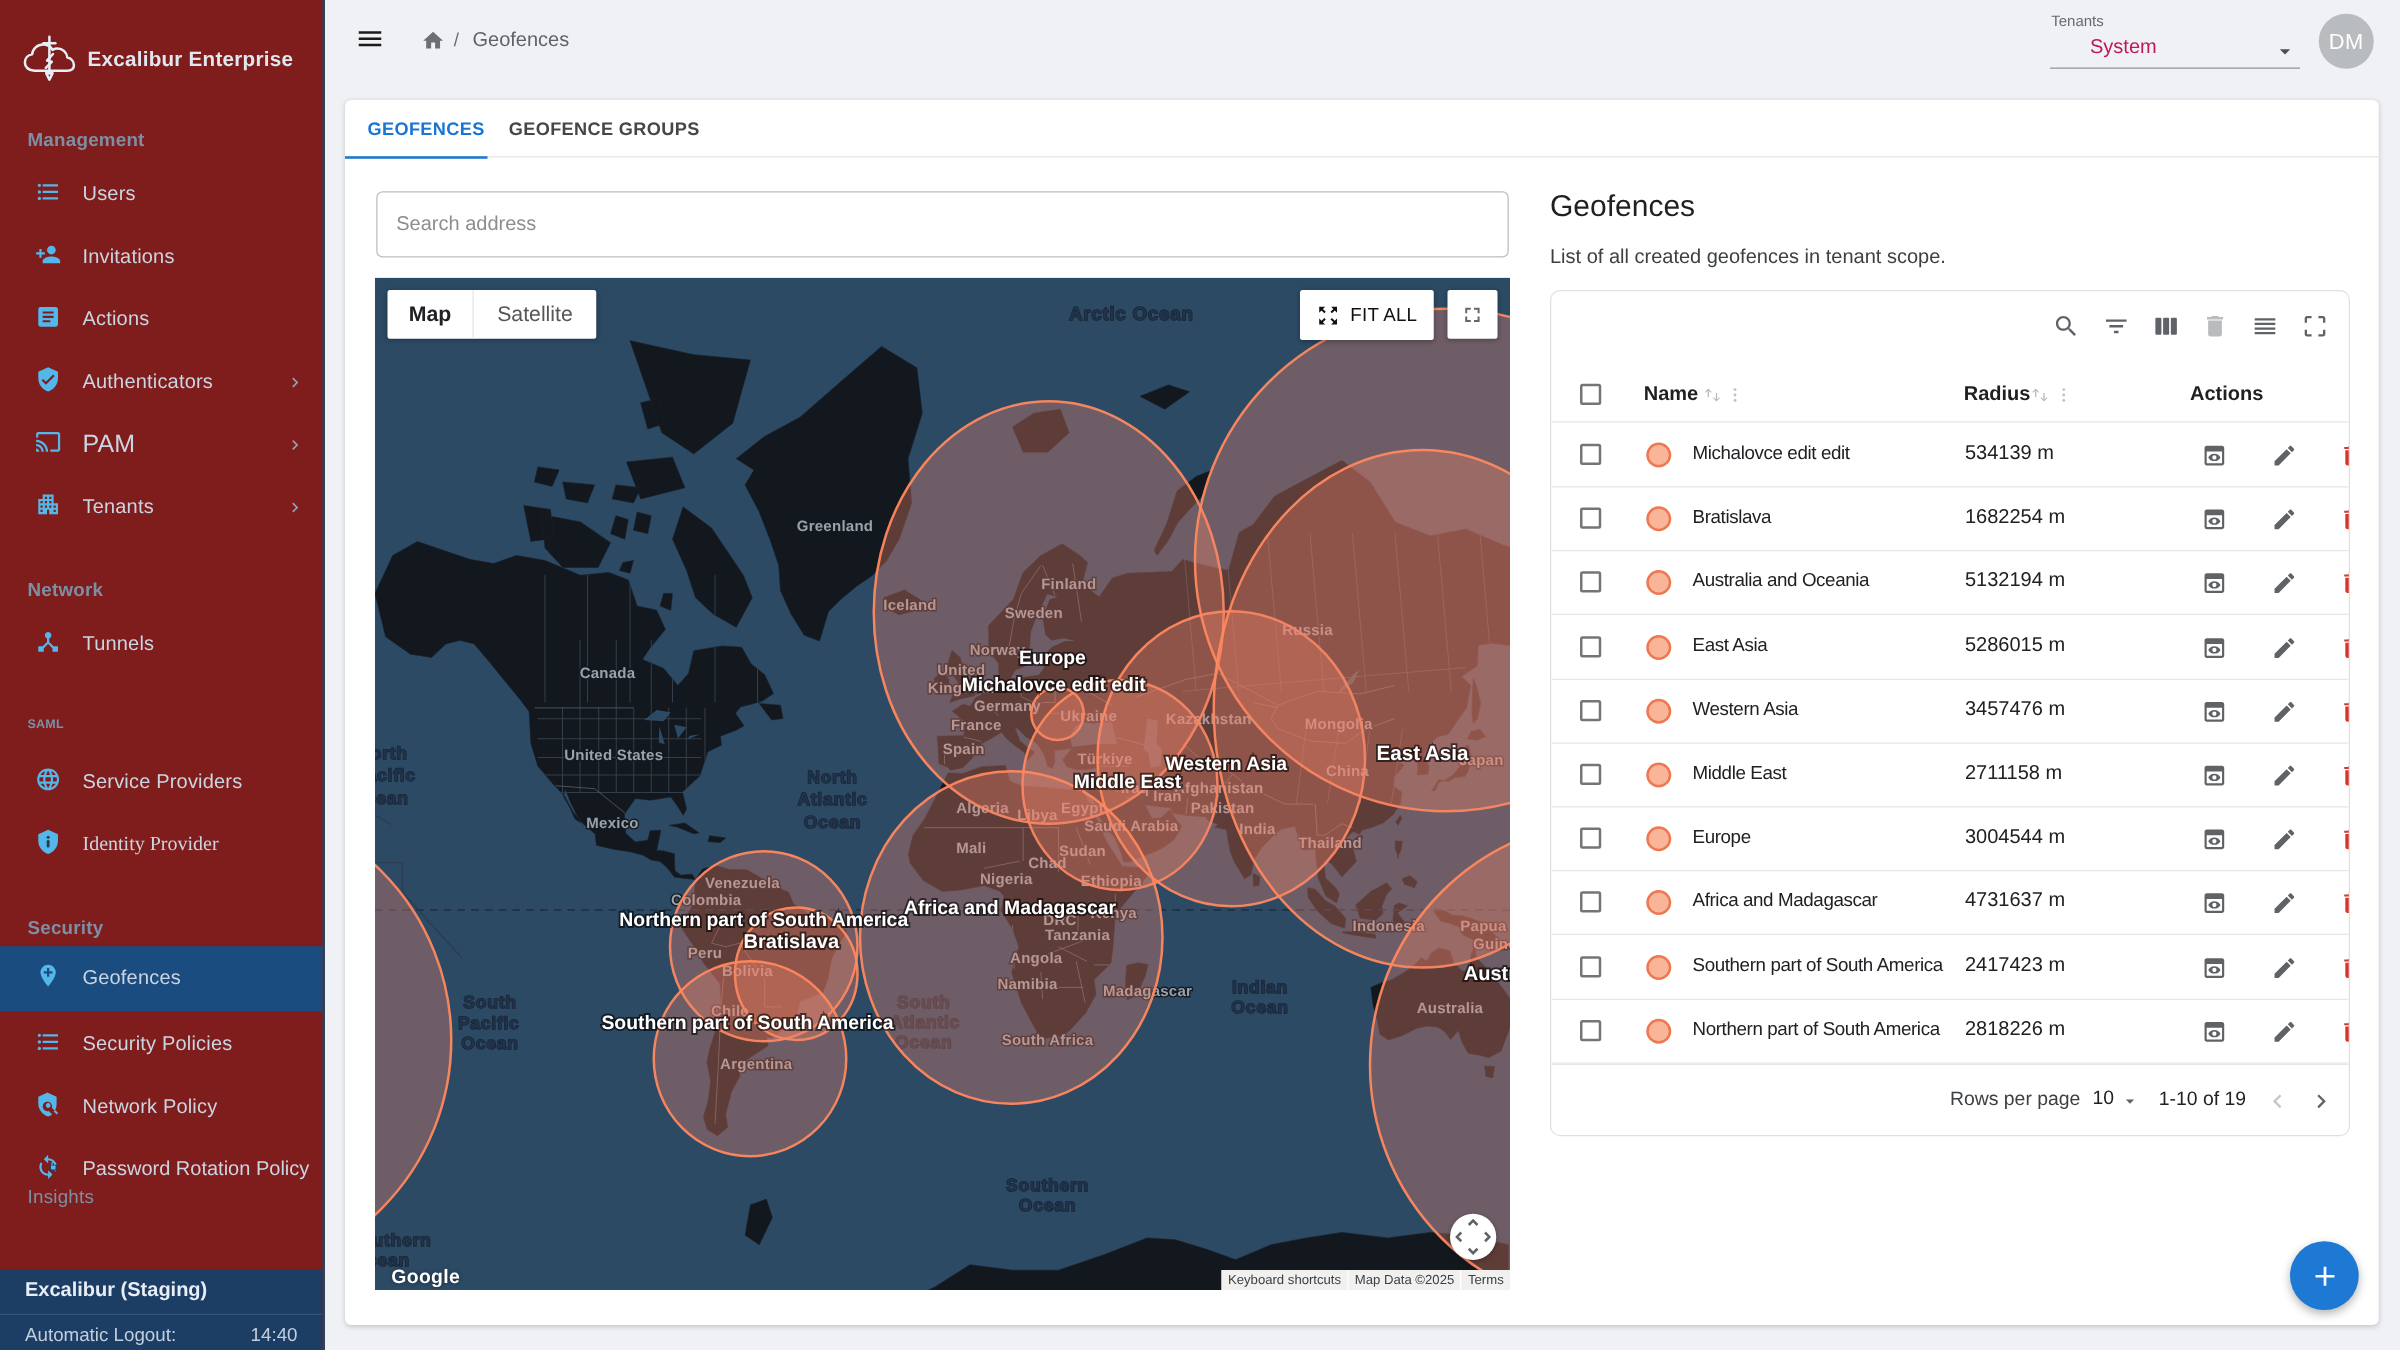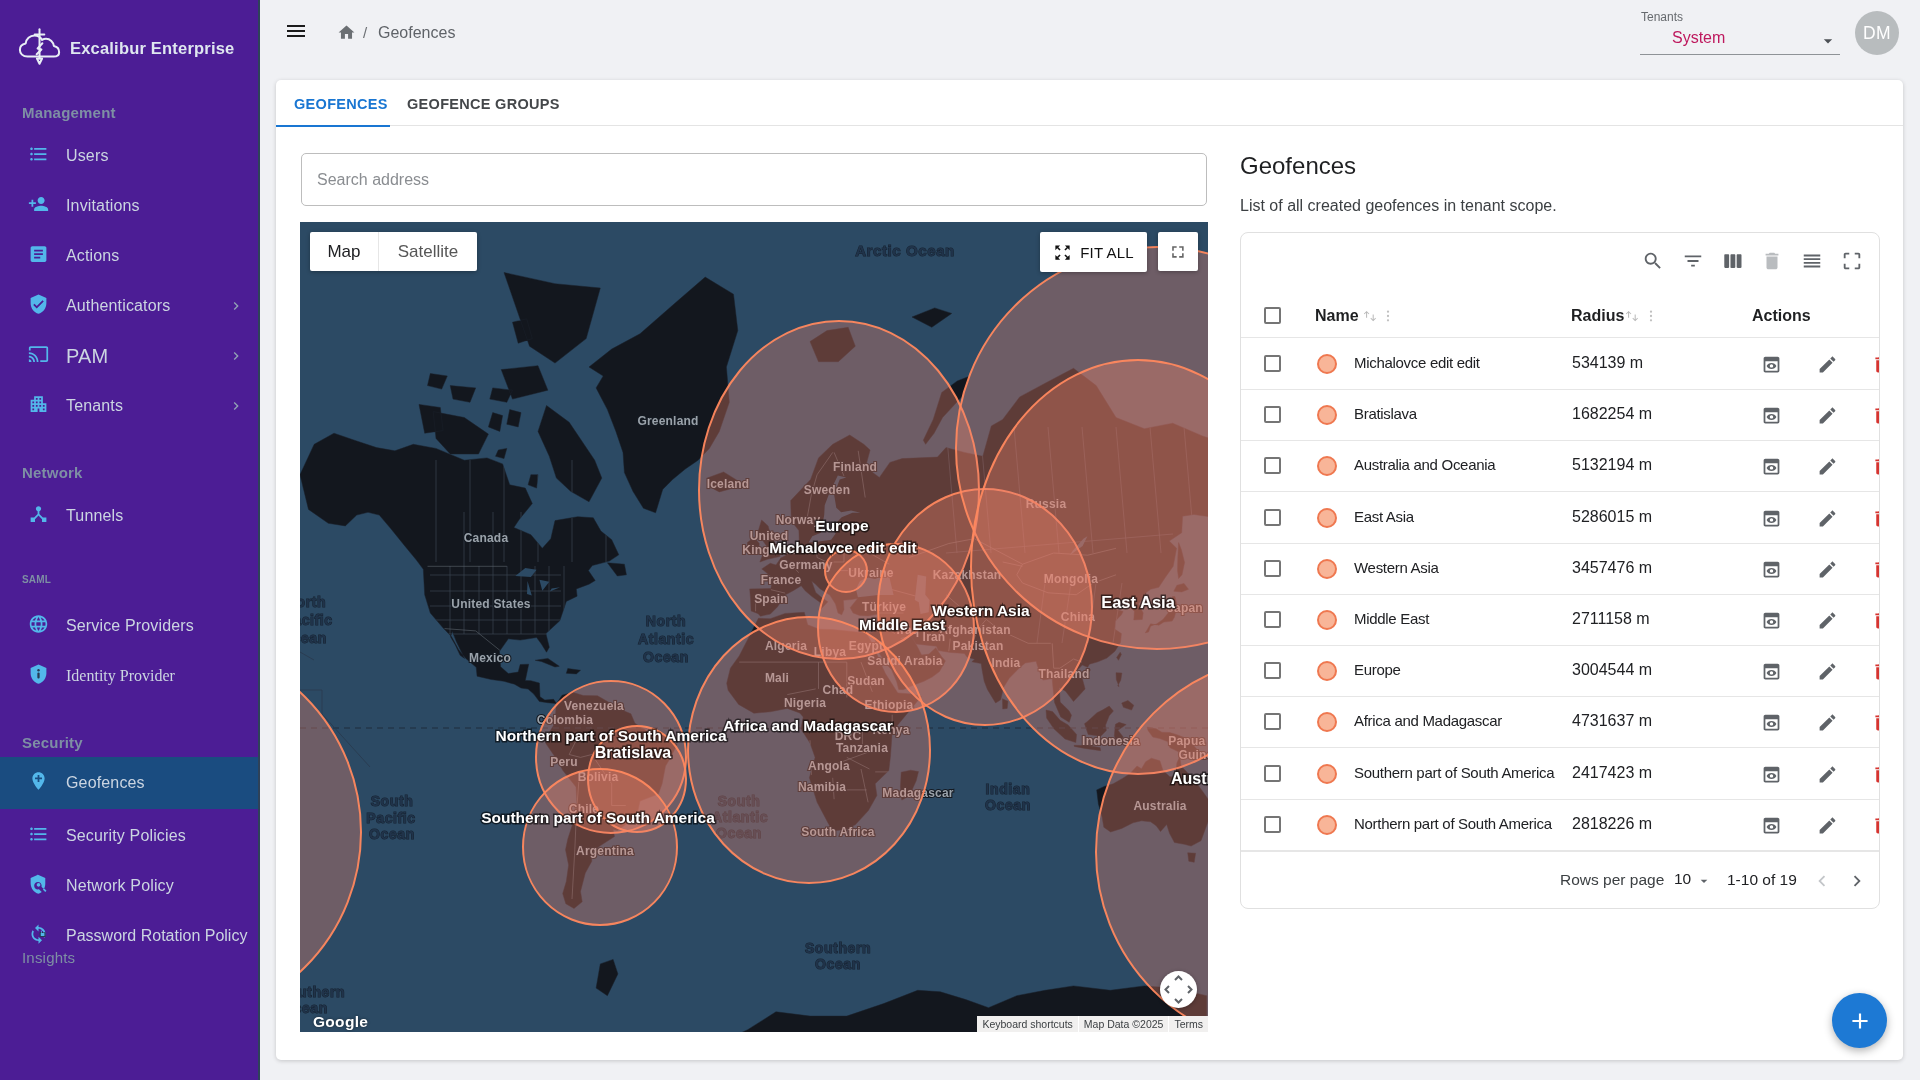--- a/index.html
+++ b/index.html
@@ -1,20 +1,20 @@
 <!DOCTYPE html>
 <html><head><meta charset="utf-8"><style>
 *{margin:0;padding:0;box-sizing:border-box}
 html,body{width:1920px;height:1080px;overflow:hidden;background:#f0f1f4;font-family:"Liberation Sans",sans-serif;-webkit-font-smoothing:antialiased}
 .cl{font-size:12px;fill:#9aa2aa;paint-order:stroke;stroke:#141a22;stroke-width:2.2px;font-weight:bold;text-anchor:middle;letter-spacing:.2px}
 .ol{fill:#20334a;paint-order:stroke;stroke:#16222f;stroke-width:1px;font-weight:bold;text-anchor:middle;letter-spacing:.6px}
 .gl{fill:#fff;paint-order:stroke;stroke:rgba(0,0,0,.6);stroke-width:3px;font-weight:bold;text-anchor:middle}
 </style></head>
 <body>
-<div style="position:absolute;left:0;top:0;width:260px;height:1080px;background:#4c1d95;border-right:2px solid #2e4259;overflow:hidden">
+<div style="position:absolute;left:0;top:0;width:260px;height:1080px;background:#7f1d1d;border-right:2px solid #2e4259;overflow:hidden">
 <div style="position:absolute;left:17px;top:26px"><svg width="46" height="44" viewBox="0 0 48 46">
 <g stroke="#e8eef5" stroke-width="2.1" fill="none" stroke-linecap="round" stroke-linejoin="round">
 <path d="M11 32 C6 32 3 28.8 3 25 C3 21.5 5.5 18.9 9 18.3 C9.5 13.6 13.4 10 18.2 10 C21.6 10 24.6 11.8 26.2 14.5 C27.4 13.8 28.8 13.4 30.3 13.4 C34.6 13.4 38.1 16.7 38.5 20.9 C41.7 21.5 44 24.2 44 27.4 C44 31.1 41.2 32 38.3 32 Z"></path>
 <path d="M23.5 3.5 L23.5 34"></path>
           <path d="M18.5 9 L28.5 9"></path>
           <path d="M20.8 34 L26.2 34 L23.5 39.5 Z"></path>
 <path d="M26.5 18 L21.5 23.5 L25.5 24.5 L20.5 29.5"></path>
 </g>
       </svg></div>
 <div style="position:absolute;left:70px;top:39px;font-size:16.5px;font-weight:bold;color:#dfe7f0;letter-spacing:.2px">Excalibur Enterprise</div>
@@ -108,20 +108,26 @@
 <div style="position:absolute;left:0;top:910px;width:260px;height:52px;">
 <div style="position:absolute;left:28px;top:50%;transform:translateY(-50%)"><svg width="21" height="21" viewBox="0 0 24 24">
           <path d="M12 4V1L8 5l4 4V6c3.31 0 6 2.69 6 6 0 1.01-.25 1.97-.7 2.8l1.46 1.46C19.54 15.03 20 13.57 20 12c0-4.42-3.58-8-8-8zm0 14c-3.31 0-6-2.69-6-6 0-1.01.25-1.97.7-2.8L5.24 7.74C4.46 8.97 4 10.43 4 12c0 4.42 3.58 8 8 8v3l4-4-4-4v3z" fill="#53b7ea"></path>
           <rect x="13.2" y="9.8" width="7" height="5.6" rx="1" fill="#263b54"></rect>
           <rect x="14.6" y="10.8" width="4.2" height="3.6" rx="0.6" fill="#53b7ea"></rect>
           <path d="M15.4 10.5 V9.3 a1.4 1.4 0 0 1 2.8 0 V10.5" stroke="#53b7ea" stroke-width="1.1" fill="none"></path>
         </svg></div>
 <div style="position:absolute;left:66px;top:50%;transform:translateY(-50%);font-size:16px;color:#cbd5e1">Password Rotation Policy</div>
     </div>
 <div style="position:absolute;left:22px;top:949px;font-size:15px;font-weight:normal;color:#7e8fa4;letter-spacing:.2px">Insights</div>
+<div style="position:absolute;left:0;top:1016px;width:260px;height:64px;background:#1c3d64">
+<div style="position:absolute;left:20px;top:8px;font-size:16px;font-weight:bold;color:#e8eef5">Excalibur (Staging)</div>
+<div style="position:absolute;left:0;top:35px;width:260px;border-top:1px solid #35537a"></div>
+<div style="position:absolute;left:20px;top:44px;font-size:15px;color:#c2cede">Automatic Logout:</div>
+<div style="position:absolute;right:22px;top:44px;font-size:15px;color:#c2cede">14:40</div>
+</div>
 </div>
 
 <div style="position:absolute;left:287px;top:25px;width:18px;height:12px;border-top:2px solid #1b1b1b;border-bottom:2px solid #1b1b1b"></div>
 <div style="position:absolute;left:287px;top:30px;width:18px;height:2px;background:#1b1b1b"></div>
 <div style="position:absolute;left:337px;top:23px"><svg width="19" height="19" viewBox="0 0 24 24" fill="#6b6f73">
       <path d="M10 20v-6h4v6h5v-8h3L12 3 2 12h3v8z"></path>
     </svg></div>
 <div style="position:absolute;left:363px;top:24px;font-size:15px;color:#6b6f73">/</div>
 <div style="position:absolute;left:378px;top:24px;font-size:16px;color:#5f6368">Geofences</div>
 <div style="position:absolute;left:1641px;top:10px;font-size:12px;color:#666a6e">Tenants</div>
@@ -243,21 +249,21 @@
       <text x="681" y="394" class="gl" style="font-size:15.5px">Western Asia</text>
       <text x="602" y="408" class="gl" style="font-size:15.5px">Middle East</text>
       <text x="508" y="509" class="gl" style="font-size:15.5px">Africa and Madagascar</text>
       <text x="311" y="519" class="gl" style="font-size:15.5px">Northern part of South America</text>
       <text x="333" y="536" class="gl" style="font-size:16px">Bratislava</text>
       <text x="298" y="601" class="gl" style="font-size:15.5px">Southern part of South America</text>
       <text x="871" y="562" class="gl" style="font-size:16px;text-anchor:start">Australia and Oceania</text>
 </svg>
 
 <div style="position:absolute;left:10px;top:10px;width:167px;height:39px;background:#fff;border-radius:2px;box-shadow:0 1px 4px rgba(0,0,0,.3);display:flex">
-<div style="width:69px;display:flex;align-items:center;justify-content:center;font-size:17px;font-weight:normal;color:#202124;border-right:1px solid #e6e6e6">Map</div>
+<div style="width:69px;display:flex;align-items:center;justify-content:center;font-size:17px;font-weight:bold;color:#202124;border-right:1px solid #e6e6e6">Map</div>
 <div style="flex:1;display:flex;align-items:center;justify-content:center;font-size:17px;color:#565656">Satellite</div>
     </div>
 <div style="position:absolute;left:740px;top:10px;width:107px;height:40px;background:#fff;border-radius:2px;box-shadow:0 1px 4px rgba(0,0,0,.3);display:flex;align-items:center;justify-content:center;gap:8px">
 <svg width="19" height="19" viewBox="0 0 24 24" fill="#111">
         <path d="M15 3l2.3 2.3-2.89 2.87 1.42 1.42L18.7 6.7 21 9V3h-6zM3 9l2.3-2.3 2.87 2.89 1.42-1.42L6.7 5.3 9 3H3v6zm6 12l-2.3-2.3 2.89-2.87-1.42-1.42L5.3 17.3 3 15v6h6zm12-6l-2.3 2.3-2.87-2.89-1.42 1.42 2.89 2.87L15 21h6v-6z"></path>
       </svg>
       <span style="font-size:15px;color:#111;letter-spacing:.2px">FIT ALL</span>
     </div>
 <div style="position:absolute;left:858px;top:10px;width:40px;height:39px;background:#fff;border-radius:2px;box-shadow:0 1px 4px rgba(0,0,0,.3);display:flex;align-items:center;justify-content:center">
 <svg width="18" height="18" viewBox="0 0 24 24" fill="#666">

